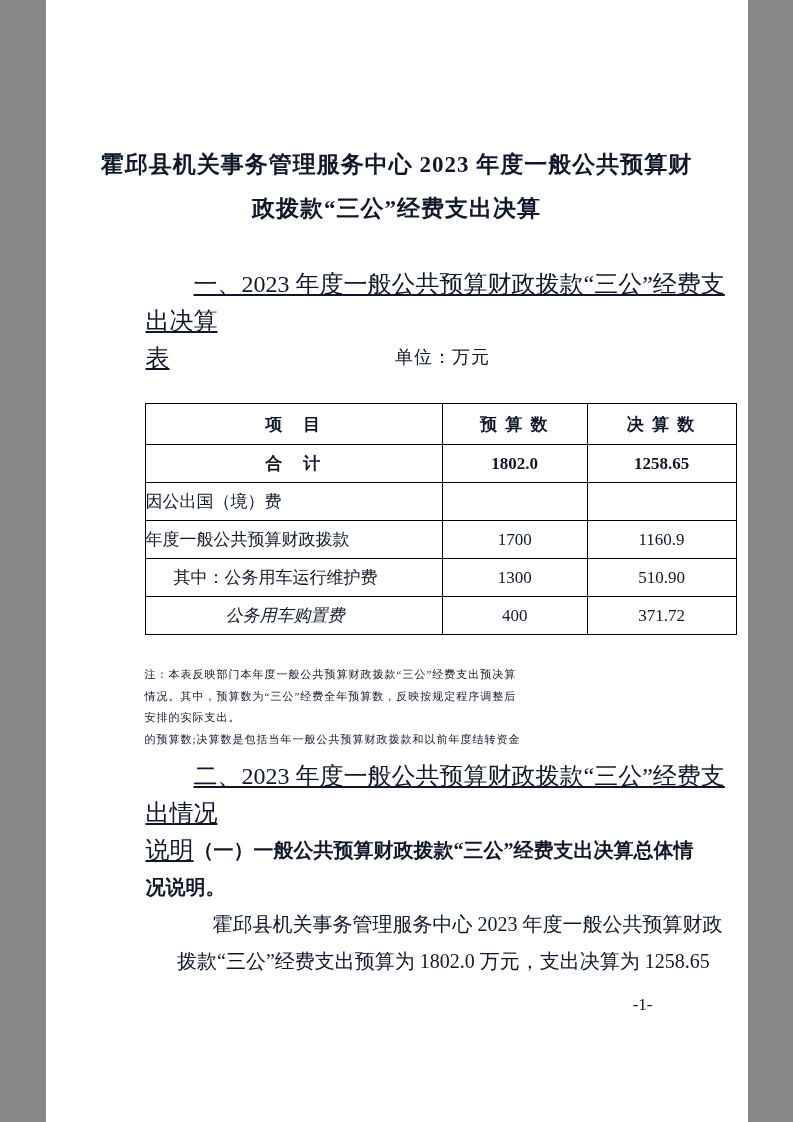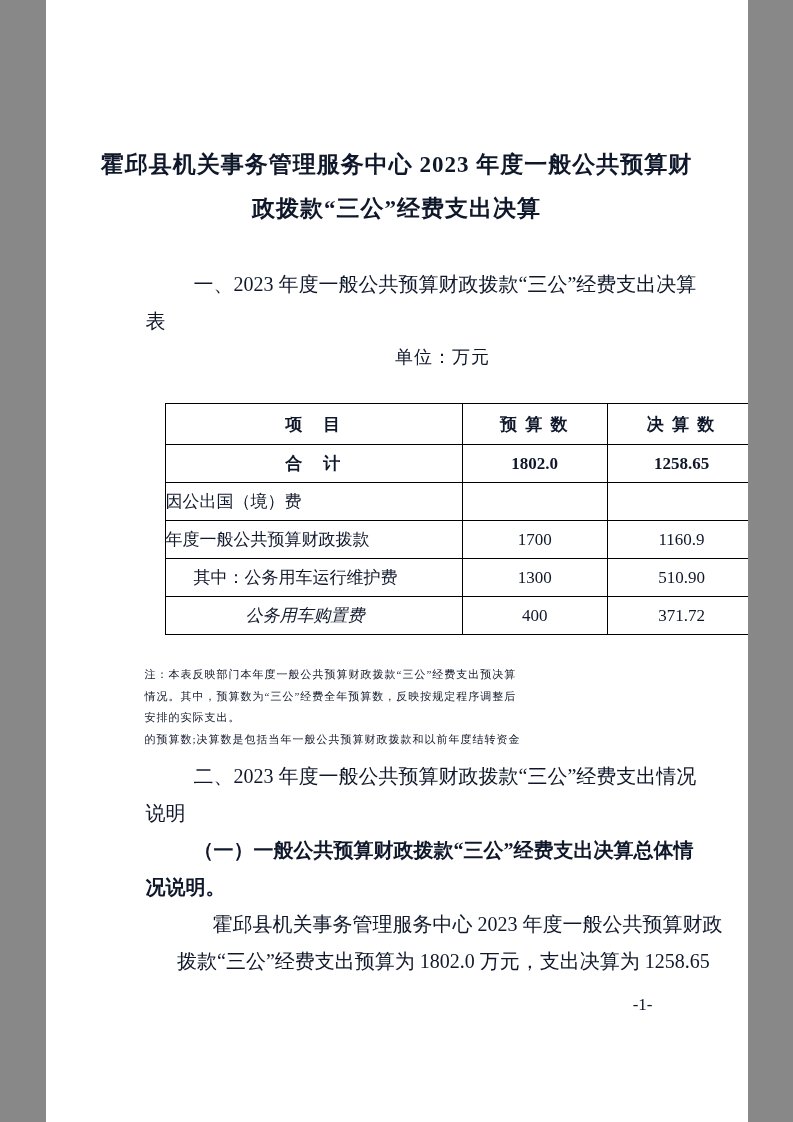--- a/index.html
+++ b/index.html
@@ -17,22 +17,23 @@
   .doc-title {
     top:143px; left:0; width:100%;
     text-align:center;
     font-size:23px; font-weight:bold;
     line-height:44px;
     letter-spacing:1px;
   }
 
   .heading {
     left:100px; width:596px;
-    font-size:20px;
+    font-size:24px;
     line-height:37px;
+    text-decoration:underline;
   }
   .heading .indent-line { text-indent:48px; }
 
   .sec1 { top:266px; }
   .sec2 { top:758px; }
 
   .sub-heading {
     left:100px; width:596px;
     top:832px;
     font-size:20px; font-weight:bold;
@@ -56,21 +57,20 @@
     letter-spacing:1px;
   }
 
   table.budget-table {
     position:absolute;
     top:403px; left:99px;
     width:592px;
     border-collapse:collapse;
     table-layout:fixed;
     font-size:17px;
-    margin-left:20px;
   }
   table.budget-table th, table.budget-table td {
     border:1.6px solid #000000;
     padding:0;
     overflow:hidden;
     white-space:nowrap;
   }
   table.budget-table thead tr { height:41px; }
   table.budget-table tbody tr { height:38px; }
   table.budget-table th { font-weight:bold; text-align:center; letter-spacing:2px; }

